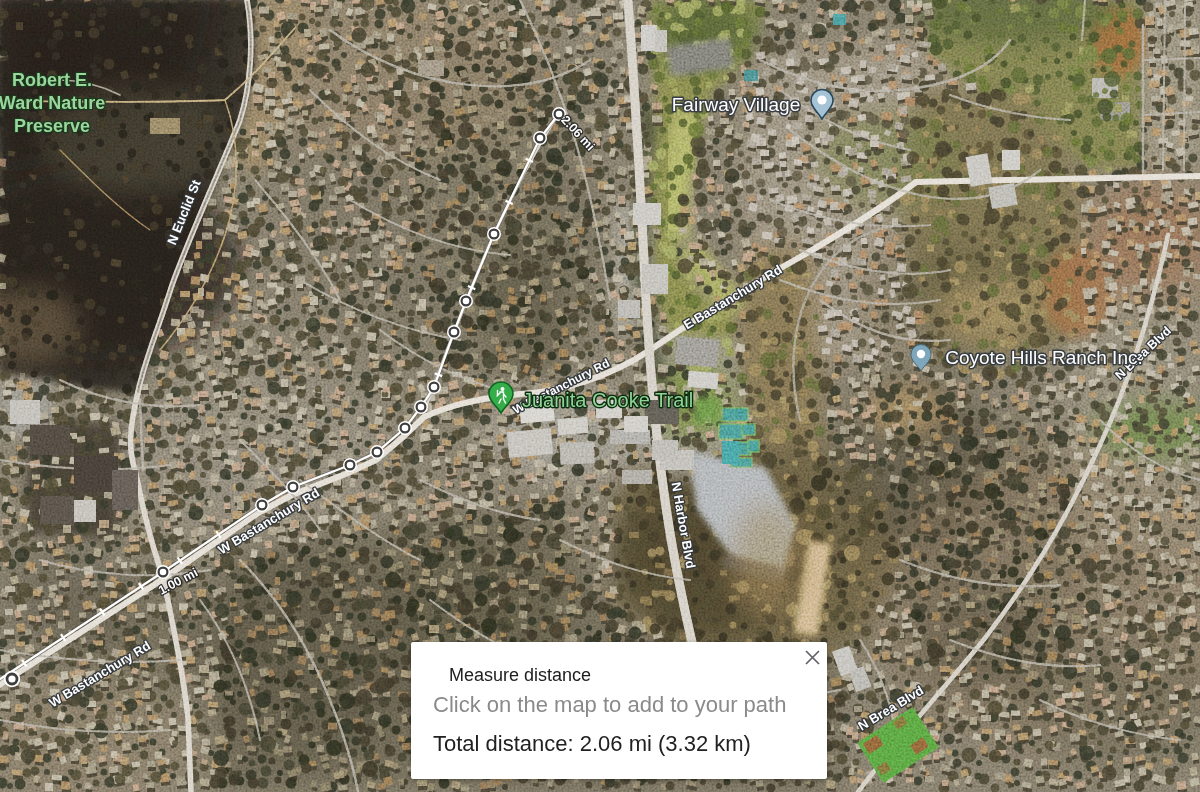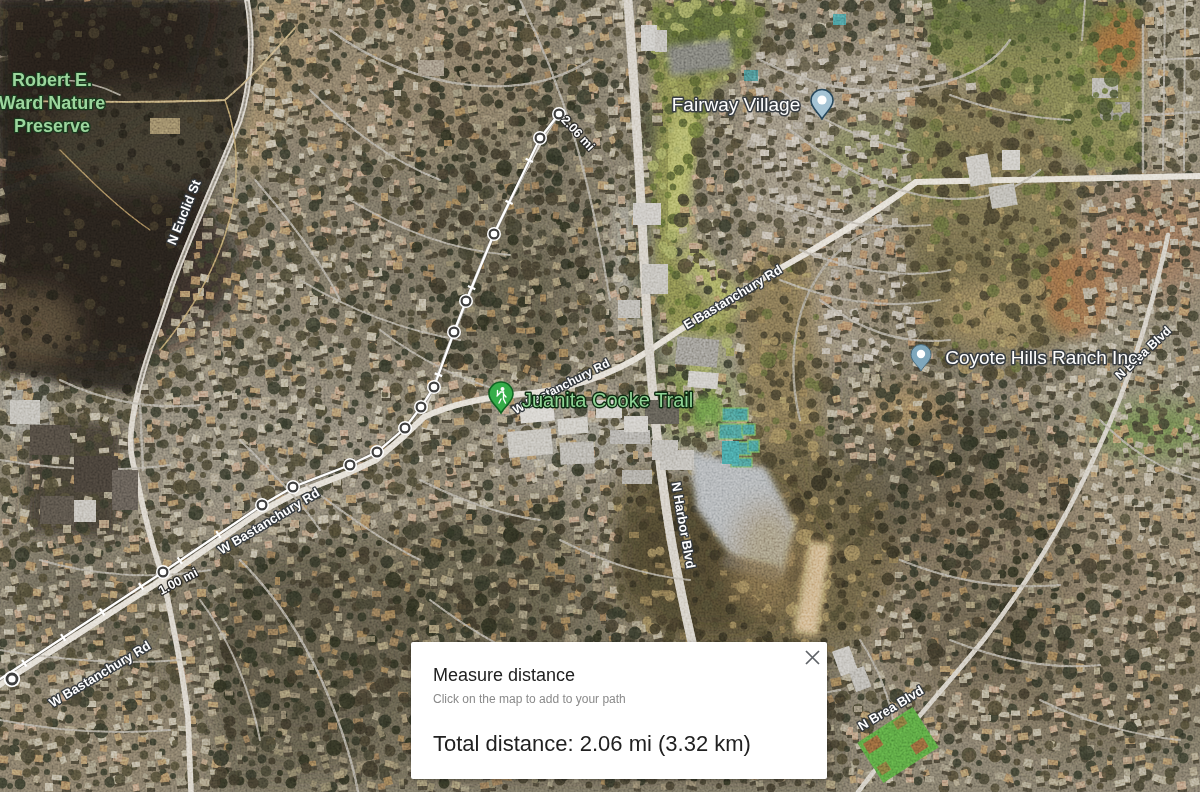--- a/index.html
+++ b/index.html
@@ -1,17 +1,17 @@
 <!DOCTYPE html>
 <html><head><meta charset="utf-8"><style>
 html,body{margin:0;padding:0;width:1200px;height:792px;overflow:hidden;background:#7b7569;font-family:"Liberation Sans",sans-serif}
 #map{position:absolute;left:0;top:0}
 #dlg{position:absolute;left:411px;top:642px;width:416px;height:137px;background:#fff;border-radius:2px;box-shadow:0 1px 4px rgba(0,0,0,.35)}
-#dlg .t1{position:absolute;left:22px;top:23px;font-size:18px;color:#212121}
-#dlg .t2{position:absolute;left:22px;top:50px;font-size:12px;color:#8a8a8a}
+#dlg .t1{position:absolute;left:38px;top:23px;font-size:18px;color:#212121}
+#dlg .t2{position:absolute;left:22px;top:50px;font-size:22px;color:#8a8a8a}
 #dlg .t3{position:absolute;left:22px;top:89px;font-size:22px;color:#212121}
 #dlg svg{position:absolute;right:6px;top:7px}
 </style></head>
 <body>
 
 <div id="map"><svg width="1200" height="792" viewBox="0 0 1200 792" font-family="Liberation Sans, sans-serif">
 <defs>
 <filter id="b3" x="-40%" y="-40%" width="180%" height="180%">
           <feGaussianBlur stdDeviation="3"></feGaussianBlur>
         </filter>

